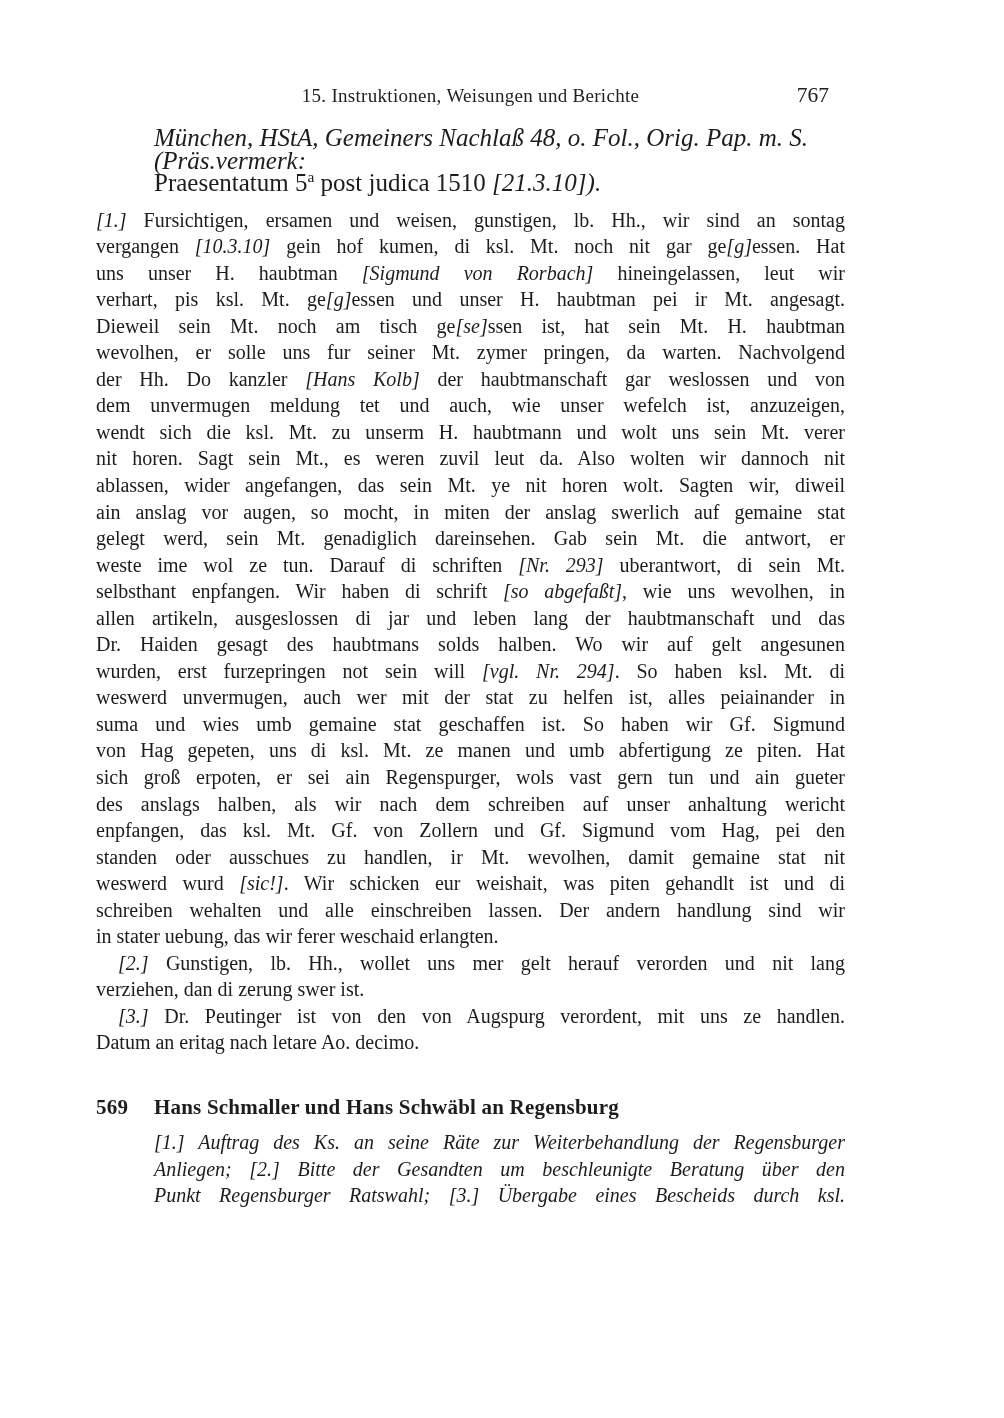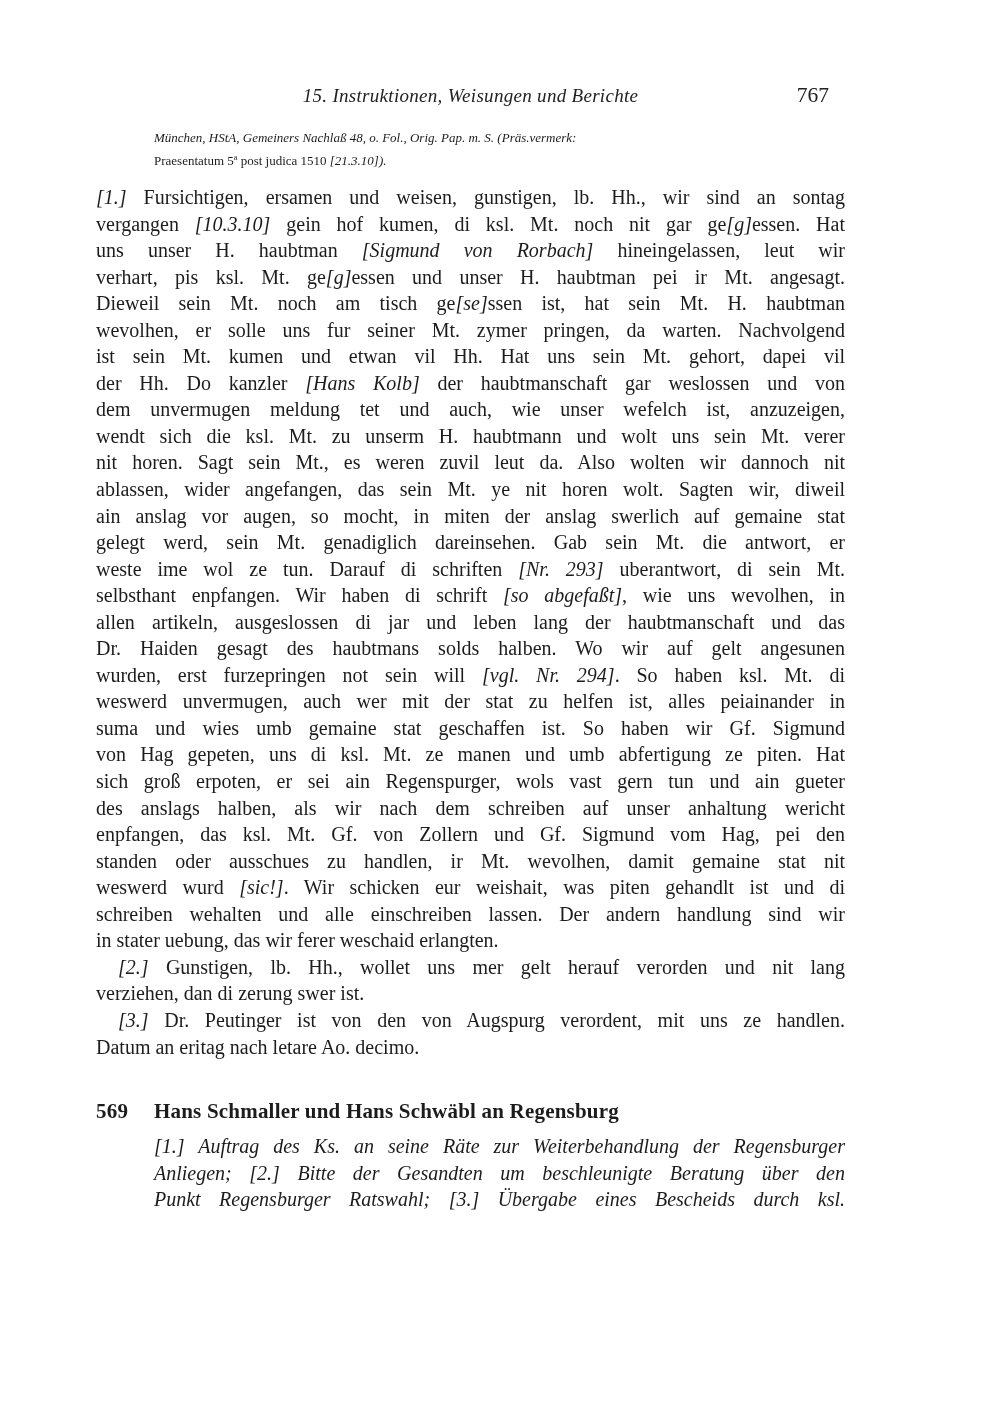--- a/index.html
+++ b/index.html
@@ -20,31 +20,30 @@
     left: 96px; top: 85px;
     width: 749px;
   }
   
   .page-header { position: relative; height: 24px; }
   .running-head {
     text-align: center;
     font-size: 19px;
     letter-spacing: 0.3px;
     color: #222;
-    font-style: italic;
   }
   .folio {
     position: absolute; right: 16px; top: -2px;
     font-size: 21.5px;
     color: #222;
   }
   
   .source-note {
     margin: 18px 0 0 58px;
-    font-size: 13px;
+    font-size: 25px;
     line-height: 22.5px;
   }
   
   .letter {
     margin-top: 12px;
     font-size: 20px;
     line-height: 26.55px;
   }
   
   .line { white-space: normal; }
@@ -92,21 +91,20 @@
       </div>
 
     <div class="letter">
       <div class="paragraph justified">
           <div class="line"><span class="it">[1.]</span><span> Fursichtigen, ersamen und weisen, gunstigen, lb. Hh., wir sind an sontag</span></div>
           <div class="line"><span>vergangen </span><span class="it">[10.3.10]</span><span> gein hof kumen, di ksl. Mt. noch nit gar ge</span><span class="it">[g]</span><span>essen. Hat</span></div>
           <div class="line"><span>uns unser H. haubtman </span><span class="it">[Sigmund von Rorbach]</span><span> hineingelassen, leut wir</span></div>
           <div class="line"><span>verhart, pis ksl. Mt. ge</span><span class="it">[g]</span><span>essen und unser H. haubtman pei ir Mt. angesagt.</span></div>
           <div class="line"><span>Dieweil sein Mt. noch am tisch ge</span><span class="it">[se]</span><span>ssen ist, hat sein Mt. H. haubtman</span></div>
           <div class="line"><span>wevolhen, er solle uns fur seiner Mt. zymer pringen, da warten. Nachvolgend</span></div>
-          <div class="line"><span>ist sein Mt. kumen und etwan vil Hh. Hat uns sein Mt. gehort, dapei vil</span></div>
           <div class="line"><span>der Hh. Do kanzler </span><span class="it">[Hans Kolb]</span><span> der haubtmanschaft gar weslossen und von</span></div>
           <div class="line"><span>dem unvermugen meldung tet und auch, wie unser wefelch ist, anzuzeigen,</span></div>
           <div class="line"><span>wendt sich die ksl. Mt. zu unserm H. haubtmann und wolt uns sein Mt. verer</span></div>
           <div class="line"><span>nit horen. Sagt sein Mt., es weren zuvil leut da. Also wolten wir dannoch nit</span></div>
           <div class="line"><span>ablassen, wider angefangen, das sein Mt. ye nit horen wolt. Sagten wir, diweil</span></div>
           <div class="line"><span>ain anslag vor augen, so mocht, in miten der anslag swerlich auf gemaine stat</span></div>
           <div class="line"><span>gelegt werd, sein Mt. genadiglich dareinsehen. Gab sein Mt. die antwort, er</span></div>
           <div class="line"><span>weste ime wol ze tun. Darauf di schriften </span><span class="it">[Nr. 293]</span><span> uberantwort, di sein Mt.</span></div>
           <div class="line"><span>selbsthant enpfangen. Wir haben di schrift </span><span class="it">[so abgefaßt]</span><span>, wie uns wevolhen, in</span></div>
           <div class="line"><span>allen artikeln, ausgeslossen di jar und leben lang der haubtmanschaft und das</span></div>

